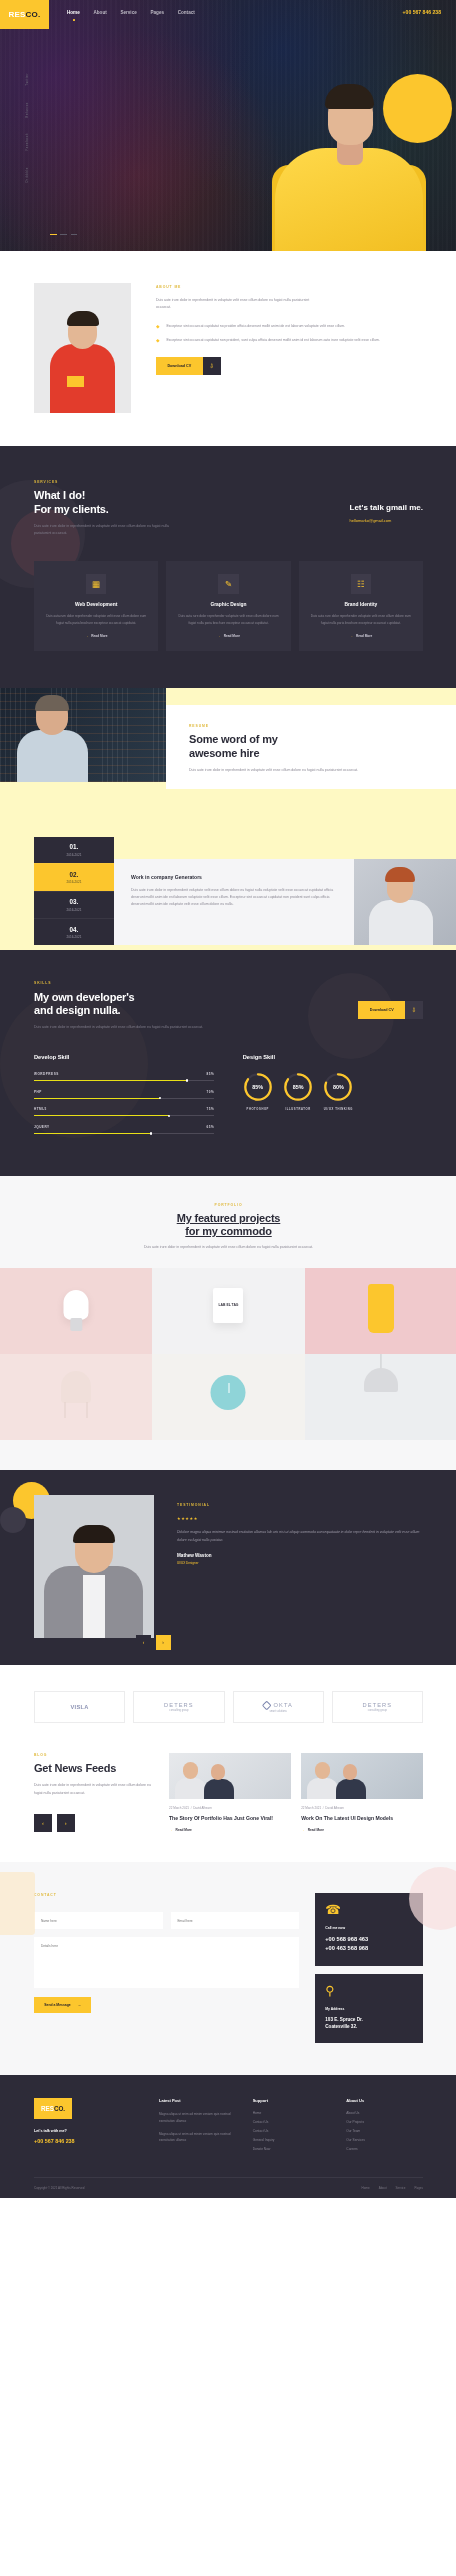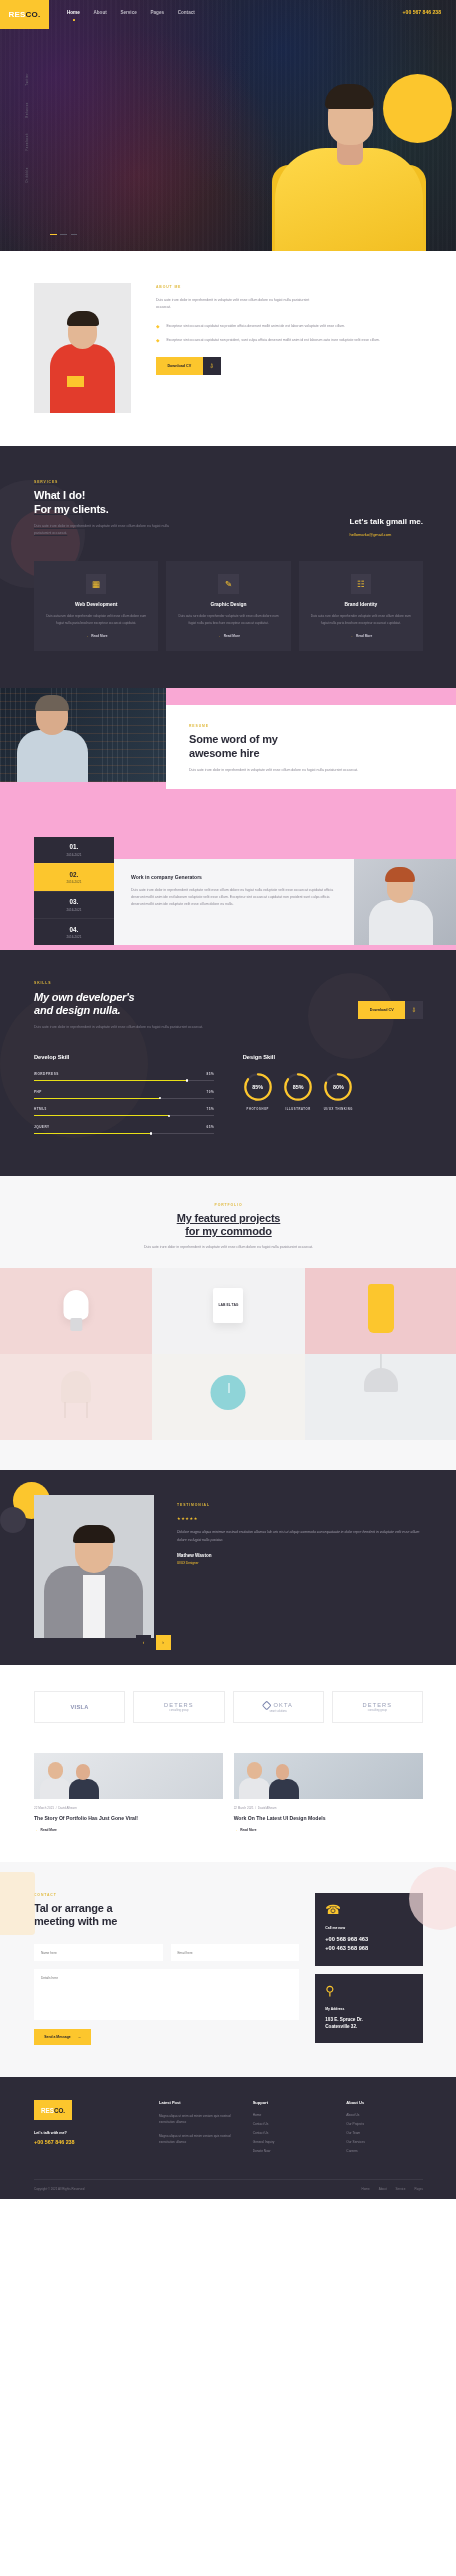--- a/index.html
+++ b/index.html
@@ -89,38 +89,38 @@
   .about-list li .bullet{ color:#fcc62d; font-size:4.6px; line-height:1.6;}
   .about-list li span.txt{ font-size:3.5px; line-height:2; color:#8b8894;}
   .about-actions{ margin-top:12.6px; display:flex; align-items:stretch; gap:0;}
 
   
   .services{ background:#2d2b38; padding:34px 34px 37px; position:relative; overflow:hidden;}
   .svc-blob{position:absolute;left:-23px;top:34px;width:108px;height:108px;border-radius:50%;
     background:#3a3643; opacity:.55;}
   .svc-blob2{position:absolute;left:11.4px;top:63px;width:69px;height:69px;border-radius:50%;
     background:rgba(160,80,90,.18);}
-  .svc-top{ display:flex; justify-content:space-between; align-items:flex-end; position:relative; z-index:2;text-decoration:underline;}
+  .svc-top{ display:flex; justify-content:space-between; align-items:center; position:relative; z-index:2;}
   .svc-top h2{ color:#fff; }
   .svc-top .body-sm{ color:#817e8c; margin-top:6.9px; max-width:148px;}
   .talkbox{ padding-top:9px; text-align:left;}
   .talkbox h3{ color:#fff; font-size:8px; font-weight:700;}
   .talkbox a{ color:#fcc62d; font-size:4px; display:block; margin-top:5.7px; text-decoration:none;}
   .svc-cards{ display:flex; gap:8px; margin-top:24px; position:relative; z-index:2;}
   .svc-card{ flex:1; background:#343240; padding:12.6px 9px 11.4px; text-align:center;}
   .svc-icon{ width:20.6px; height:20.6px; margin:0 auto 8px; background:#3e3b4a;
     display:flex; align-items:center; justify-content:center; color:#fcc62d; font-size:8.6px;}
   .svc-card h4{ color:#fff; font-size:4.9px; font-weight:700; margin-bottom:5.7px;}
   .svc-card p{ font-size:3.2px; line-height:2.1; color:#8b8894;}
   .svc-more{ margin-top:8px; color:#cfccd8; font-size:3.2px; font-weight:700; display:inline-flex;
     gap:3.4px; align-items:center; cursor:pointer;}
   .svc-more i{ color:#fcc62d; font-style:normal;}
 
   
-  .resume{ background:#f9a8d4; position:relative; padding-bottom:5px;}
+  .resume{ background:#fef9c3; position:relative; padding-bottom:5px;}
   .res-photo{ width:166px; height:94px; position:relative; overflow:hidden;
     background:linear-gradient(135deg,#1c2430,#2b3a49);}
   .rp-chart{position:absolute;inset:0;
     background:repeating-linear-gradient(90deg,rgba(255,255,255,.08) 0 0.6px,transparent 0.6px 5.1px),
     repeating-linear-gradient(0deg,rgba(255,140,60,.12) 0 0.6px,transparent 0.6px 8px);}
   .rp-man{position:absolute;left:17px;top:10.3px;width:69px;height:86px;}
   .rp-head{position:absolute;left:19.4px;top:0;width:32px;height:37px;background:#d9ab8b;border-radius:16px;}
   .rp-hair{position:absolute;left:18px;top:-3.4px;width:34px;height:16px;background:#6e6257;border-radius:17px 17px 2.3px 2.3px;}
   .rp-body{position:absolute;left:0;top:32px;width:71px;height:63px;background:#c7d3dd;border-radius:23px 23px 0 0;}
   .res-head{ position:absolute; left:166px; top:17px; width:291px; background:#fff; padding:19.4px 23px 15px;}
@@ -139,21 +139,21 @@
     background:linear-gradient(140deg,#c9cdd4,#aeb4bd);}
   .rs-head{position:absolute;left:33px;top:12.6px;width:26px;height:31px;background:#e3b795;border-radius:13.7px;}
   .rs-hair{position:absolute;left:31px;top:8px;width:30px;height:15px;background:#b4532a;border-radius:15px 15px 2.3px 2.3px;}
   .rs-body{position:absolute;left:15px;top:41px;width:64px;height:51px;background:#e8eaed;border-radius:20.6px 20.6px 0 0;}
 
   
   .skills{ background:#2d2b38; padding:31px 34px 33px; position:relative; overflow:hidden;}
   .sk-blob{position:absolute;left:0;top:40px;width:148px;height:148px;border-radius:50%;background:#39333c;opacity:.5;}
   .sk-blob2{position:absolute;right:63px;top:23px;width:86px;height:86px;border-radius:50%;background:#3a3540;opacity:.55;}
   .sk-top{ display:flex; justify-content:space-between; align-items:flex-start; position:relative; z-index:2;}
-  .sk-top h2{ color:#fff;font-style:italic;}
+  .sk-top h2{ color:#fff;}
   .sk-top .body-sm{ margin-top:6.9px; max-width:171px; color:#817e8c;}
   .sk-cols{ display:flex; gap:28.5px; margin-top:23px; position:relative; z-index:2;}
   .sk-col{ flex:1;}
   .sk-col > h4{ color:#fff; font-size:5.7px; font-weight:700; margin-bottom:11.4px;}
   .bar-row{ margin-bottom:8.6px;}
   .bar-top{ display:flex; justify-content:space-between; font-size:3.1px; color:#d3d0da;
     letter-spacing:0.5px; font-weight:700; margin-bottom:4px;}
   .bar-track{ height:1.1px; background:#4d4a57; position:relative;}
   .bar-fill{ height:1.1px; background:#e9e017; position:relative;}
   .bar-fill:after{ content:""; position:absolute; right:-1.1px; top:-0.6px; width:2.3px; height:2.3px;
@@ -617,20 +617,29 @@
       </div>
       <div class="cl-sub">smart solutions</div>
     </div>
     <div class="cl-card">
       <div class="cl-name thin">DETERS</div>
       <div class="cl-sub">consulting group</div>
     </div>
   </section>
 
   <section class="blog">
+    <div class="blog-left">
+      <div class="sec-tag">BLOG</div>
+      <h2 class="sec-h2">Get News Feeds</h2>
+      <p class="body-sm">Duis aute irure dolor in reprehenderit in voluptate velit esse cillum dolore eu fugiat nulla pariatursint occaecat.</p>
+      <div class="blog-nav">
+        <span class="dark-sq">‹</span>
+        <span class="dark-sq">›</span>
+      </div>
+    </div>
     <div class="blog-cards">
       <article class="bc">
         <div class="bc-img a">
           <div class="bci-b1"></div>
             <div class="bci-b2"></div>
             <div class="bci-h1"></div>
             <div class="bci-h2"></div>
         </div>
         <div class="bc-meta">
           <span>22 March 2021</span>
@@ -662,24 +671,20 @@
         </div>
       </article>
     </div>
   </section>
 
   <section class="contact">
     <div class="ct-deco"></div>
       <div class="ct-deco2"></div>
     <div class="ct-left">
       <div class="sec-tag">CONTACT</div>
-      <h2 class="sec-h2">
-        <span>Tal or arrange a</span><br>
-        <span>meeting with me</span>
-      </h2>
       <div class="ct-fields">
         <input type="text" placeholder="Name here" style="">
         <input type="text" placeholder="Email here" style="">
       </div>
       <textarea class="ct-text" placeholder="Details here" style=""></textarea>
       <button class="ct-send">
         <span>Send a Message</span>
         <span>→</span>
       </button>
     </div>

